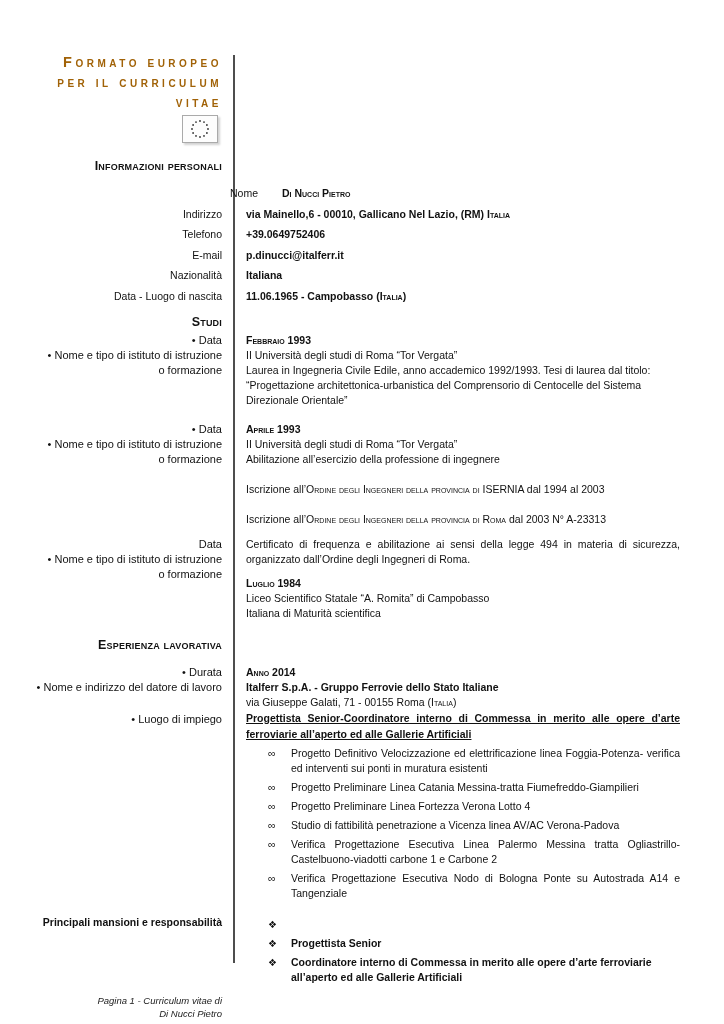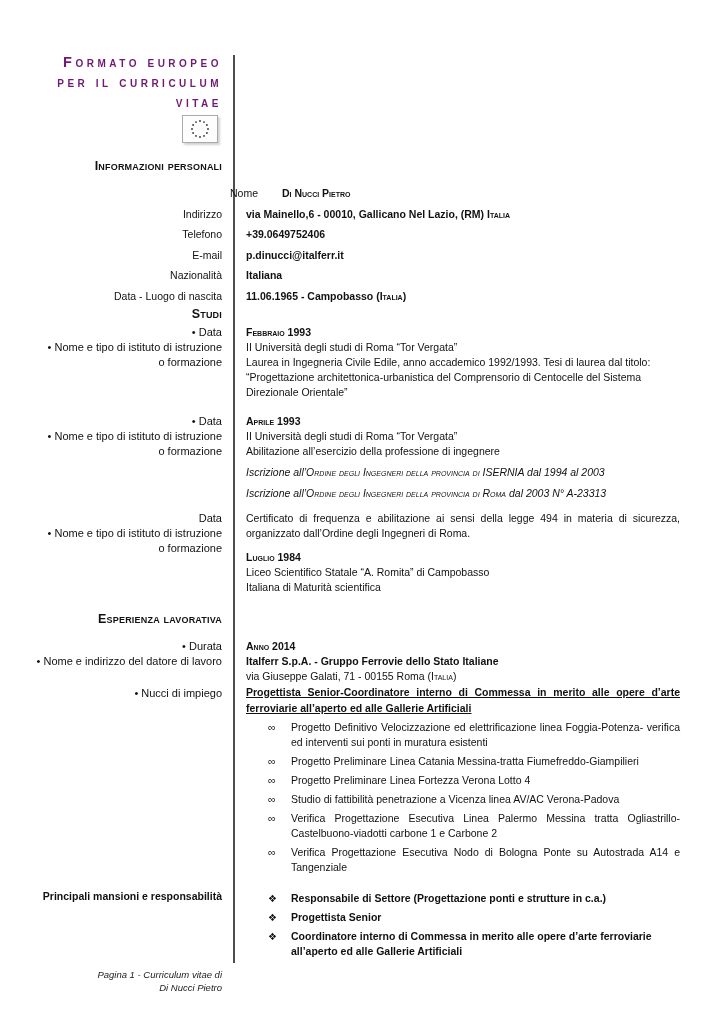--- a/index.html
+++ b/index.html
@@ -8,36 +8,36 @@
     font-family:"Liberation Sans","DejaVu Sans",sans-serif;
     color:#111;overflow:hidden;
   }
   .divider{position:absolute;left:233px;top:55px;width:1.5px;height:908px;background:#4d4d4d;}
   .content{position:absolute;left:0;top:0;width:724px;padding-top:52px;}
   .row{display:grid;grid-template-columns:222px 24px 434px;}
   .lc{grid-column:1;text-align:right;}
   .rc{grid-column:3;text-align:left;}
   .sc{font-variant:small-caps;}
   .b{font-weight:700;}
-  .doc-title{font-size:14.5px;font-weight:700;font-variant:small-caps;letter-spacing:3.5px;line-height:20px;color:#701a75;}
+  .doc-title{font-size:14.5px;font-weight:700;font-variant:small-caps;letter-spacing:3.5px;line-height:20px;color:#a16207;}
   .flag-row{margin-top:3px;}
   .flag-box{display:inline-block;width:34px;height:26px;background:#fdfdfd;border:1px solid #aaa;
     box-shadow:2px 2px 2px rgba(0,0,0,0.18);margin-right:4px;vertical-align:top;}
   .h1{font-size:12.5px;font-weight:700;font-variant:small-caps;letter-spacing:0.2px;line-height:16px;}
   .hd-info{margin-top:15px;}
   .pr{font-size:10.5px;line-height:20.5px;}
   .pr .lc{font-weight:400;}
   .pr .rc{font-weight:700;}
   .pr-first{margin-top:9px;padding-left:36px;}
   .label{font-size:11px;line-height:15px;font-weight:400;}
   .body{font-size:10.5px;line-height:15px;}
   .date{font-size:10.5px;line-height:15px;font-weight:700;font-variant:small-caps;}
   .just{text-align:justify;}
-  .isc{margin-top:6px;font-style:italic;}
-  .hd-studi{margin-bottom:3px;}
+  .isc{margin-top:15px;}
+  .hd-studi{margin-top:8px;margin-bottom:3px;}
   .entry2{margin-top:14px;}
   .entry3{margin-top:10px;}
   .date-gap{margin-top:9px;}
   .hd-esp{margin-top:16px;}
   .exp{margin-top:12px;}
   .lbl-gap{margin-top:17px;}
   .imp-title{font-size:10.5px;line-height:15.5px;font-weight:700;text-decoration:underline;text-align:justify;margin-top:1px;}
   .proj{display:grid;grid-template-columns:23px 1fr;padding-left:22px;margin-top:4px;}
   .proj .pb{font-size:10.5px;line-height:15px;}
   .proj .pt{font-size:10.5px;line-height:15px;text-align:justify;}
@@ -162,21 +162,21 @@
   </div>
 
   <div class="row hd-esp">
     <div class="lc h1">Esperienza lavorativa</div>
   </div>
 
   <div class="row exp">
     <div class="lc">
       <div class="label">• Durata</div>
       <div class="label">• Nome e indirizzo del datore di lavoro</div>
-      <div class="label lbl-gap">• Nucci di impiego</div>
+      <div class="label lbl-gap">• Luogo di impiego</div>
     </div>
     <div class="rc">
       <div class="date">Anno 2014</div>
       <div class="body b">Italferr S.p.A. - Gruppo Ferrovie dello Stato Italiane</div>
       <div class="body"><span>via Giuseppe Galati, 71 - 00155 Roma (</span><span class="sc">Italia</span><span>)</span></div>
       <div class="imp-title">Progettista Senior-Coordinatore interno di Commessa in merito alle opere d’arte ferroviarie all’aperto ed alle Gallerie Artificiali</div>
 
       <div class="proj">
         <span class="pb">∞</span>
         <span class="pt">Progetto Definitivo Velocizzazione ed elettrificazione linea Foggia-Potenza- verifica ed interventi sui ponti in muratura esistenti</span>
@@ -202,21 +202,20 @@
         <span class="pt">Verifica Progettazione Esecutiva Nodo di Bologna Ponte su Autostrada A14 e Tangenziale</span>
       </div>
     </div>
   </div>
 
   <div class="row mans">
     <div class="lc">Principali mansioni e responsabilità</div>
     <div class="rc">
       <div class="mitem">
         <span class="pb">❖</span>
-        <span class="pt">Responsabile di Settore (Progettazione ponti e strutture in c.a.)</span>
       </div>
       <div class="mitem">
         <span class="pb">❖</span>
         <span class="pt">Progettista Senior</span>
       </div>
       <div class="mitem">
         <span class="pb">❖</span>
         <span class="pt">Coordinatore interno di Commessa in merito alle opere d’arte ferroviarie all’aperto ed alle Gallerie Artificiali</span>
       </div>
     </div>

